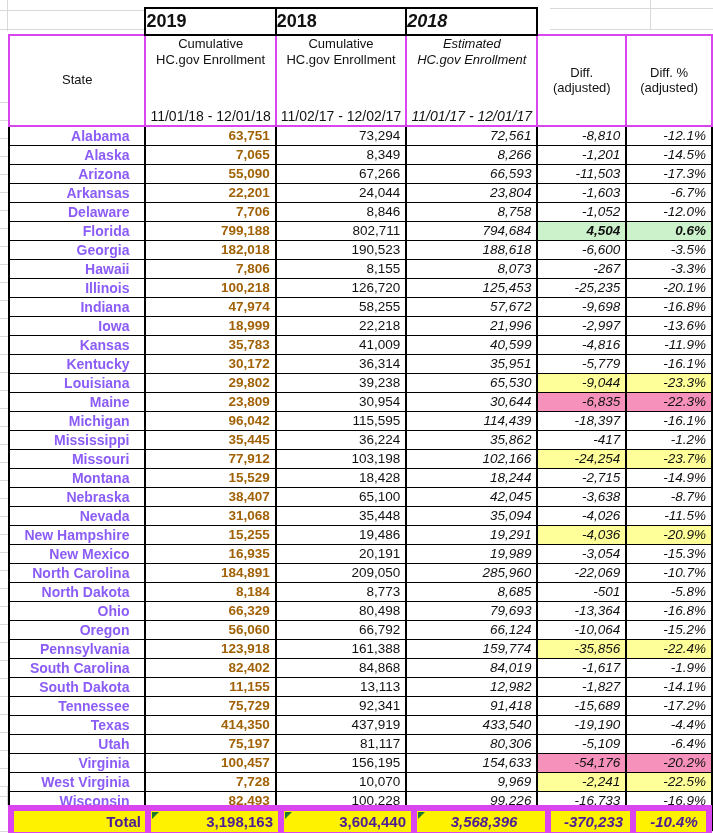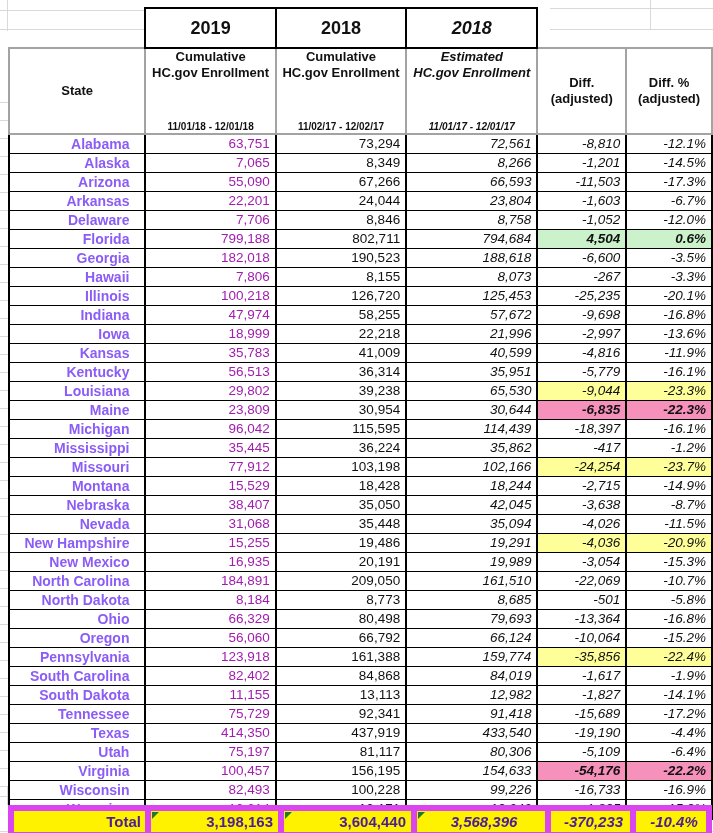--- a/index.html
+++ b/index.html
@@ -15,43 +15,43 @@
   .gl-strip-right{left:706px;top:85px;width:7px;height:703px;
     background:repeating-linear-gradient(to bottom,transparent 0 17px,var(--grid,#d9d9d9) 17px 18px);}
   
   table{border-collapse:collapse;table-layout:fixed;position:absolute;z-index:1;}
   #main-table{left:8px;top:7px;}
   #total-table{left:8px;top:805px;}
   col.w0{width:137px}col.w1{width:133px}col.w2{width:133px}
   col.w3{width:134px}col.w4{width:85px}col.w5{width:76px}
   
   .yr-empty{border:none;background:transparent;height:24px;}
-  .yr-box{border:2px solid #000;background:#fff;height:24px;text-align:center;
-    font-weight:bold;font-size:18px;color:#111;vertical-align:middle;padding:7px;}
+  .yr-box{border:2px solid #000;background:#fff;height:24px;
+    font-weight:bold;font-size:18px;color:#111;vertical-align:middle;padding:0;}
   .yr-box.est{font-style:italic;}
   
-  th{border:2px solid #a3a3a3;background:#fff;height:54px;vertical-align:middle;
-    text-align:center;font-weight:bold;color:#111;padding:0;font-size:13px;line-height:1.22;}
+  th{border:2px solid #d946ef;background:#fff;height:54px;vertical-align:middle;
+    text-align:center;font-weight:normal;color:#111;padding:0;font-size:13px;line-height:1.22;}
   th.est{font-style:italic;}
-  th .small{font-size:10px;margin-top:40px;}
+  th .small{font-size:14px;margin-top:40px;}
   
   tbody td{
     border-top:1px solid #000;border-bottom:1px solid #000;
     border-left:2px solid #000;border-right:2px solid #000;
     background:#fff;height:18px;padding:0 5px 0 2px;
     text-align:right;white-space:nowrap;vertical-align:middle;
     font-size:13.5px;color:#111;
   }
   tbody tr:last-child td{border-bottom:2px solid #000;}
   td.c0{font-weight:bold;color:#8b5cf6;font-size:14px;padding-right:15px;}
-  td.c1{font-weight:normal;color:#a21caf;}
+  td.c1{font-weight:bold;color:#a16207;}
   td.c3,td.c4,td.c5{font-style:italic;}
   td.hl-green{background:var(--hl-green,#CBF2CB);font-weight:bold;}
   td.hl-yellow{background:var(--hl-yellow,#FFFF99);padding-left:36px;}
-  td.hl-pink{background:var(--hl-pink,#F691BB);font-weight:bold;}
+  td.hl-pink{background:var(--hl-pink,#F691BB);font-weight:normal;}
   
   #total-table td{
     border:6px solid #d946ef;background:var(--total-yellow,#FFFF00);
     height:21px;padding:0 5px 0 11px;text-align:right;white-space:nowrap;
     font-weight:bold;font-size:15px;color:#4c1d95;position:relative;vertical-align:middle;
   }
   #total-table td.t0{padding-right:4px;}
   #total-table td.t3,#total-table td.t4,#total-table td.t5{font-style:italic;text-align:center;}
   .tri{position:absolute;top:1px;left:1px;width:0;height:0;
     border-top:7px solid var(--err-green,#1E7A2E);border-right:7px solid transparent;}
@@ -218,21 +218,21 @@
       <tr>
         <td class="c0">Kansas</td>
         <td class="c1">35,783</td>
         <td class="c2">41,009</td>
         <td class="c3">40,599</td>
         <td class="c4">-4,816</td>
         <td class="c5">-11.9%</td>
       </tr>
       <tr>
         <td class="c0">Kentucky</td>
-        <td class="c1">56,513</td>
+        <td class="c1">30,172</td>
         <td class="c2">36,314</td>
         <td class="c3">35,951</td>
         <td class="c4">-5,779</td>
         <td class="c5">-16.1%</td>
       </tr>
       <tr>
         <td class="c0">Louisiana</td>
         <td class="c1">29,802</td>
         <td class="c2">39,238</td>
         <td class="c3">65,530</td>
@@ -275,21 +275,21 @@
         <td class="c0">Montana</td>
         <td class="c1">15,529</td>
         <td class="c2">18,428</td>
         <td class="c3">18,244</td>
         <td class="c4">-2,715</td>
         <td class="c5">-14.9%</td>
       </tr>
       <tr>
         <td class="c0">Nebraska</td>
         <td class="c1">38,407</td>
-        <td class="c2">35,050</td>
+        <td class="c2">65,100</td>
         <td class="c3">42,045</td>
         <td class="c4">-3,638</td>
         <td class="c5">-8.7%</td>
       </tr>
       <tr>
         <td class="c0">Nevada</td>
         <td class="c1">31,068</td>
         <td class="c2">35,448</td>
         <td class="c3">35,094</td>
         <td class="c4">-4,026</td>
@@ -308,21 +308,21 @@
         <td class="c1">16,935</td>
         <td class="c2">20,191</td>
         <td class="c3">19,989</td>
         <td class="c4">-3,054</td>
         <td class="c5">-15.3%</td>
       </tr>
       <tr>
         <td class="c0">North Carolina</td>
         <td class="c1">184,891</td>
         <td class="c2">209,050</td>
-        <td class="c3">161,510</td>
+        <td class="c3">285,960</td>
         <td class="c4">-22,069</td>
         <td class="c5">-10.7%</td>
       </tr>
       <tr>
         <td class="c0">North Dakota</td>
         <td class="c1">8,184</td>
         <td class="c2">8,773</td>
         <td class="c3">8,685</td>
         <td class="c4">-501</td>
         <td class="c5">-5.8%</td>
@@ -390,21 +390,29 @@
         <td class="c3">80,306</td>
         <td class="c4">-5,109</td>
         <td class="c5">-6.4%</td>
       </tr>
       <tr>
         <td class="c0">Virginia</td>
         <td class="c1">100,457</td>
         <td class="c2">156,195</td>
         <td class="c3">154,633</td>
         <td class="c4 hl-pink">-54,176</td>
-        <td class="c5 hl-pink">-22.2%</td>
+        <td class="c5 hl-pink">-20.2%</td>
+      </tr>
+      <tr>
+        <td class="c0">West Virginia</td>
+        <td class="c1">7,728</td>
+        <td class="c2">10,070</td>
+        <td class="c3">9,969</td>
+        <td class="c4 hl-yellow">-2,241</td>
+        <td class="c5 hl-yellow">-22.5%</td>
       </tr>
       <tr>
         <td class="c0">Wisconsin</td>
         <td class="c1">82,493</td>
         <td class="c2">100,228</td>
         <td class="c3">99,226</td>
         <td class="c4">-16,733</td>
         <td class="c5">-16.9%</td>
       </tr>
       <tr>

